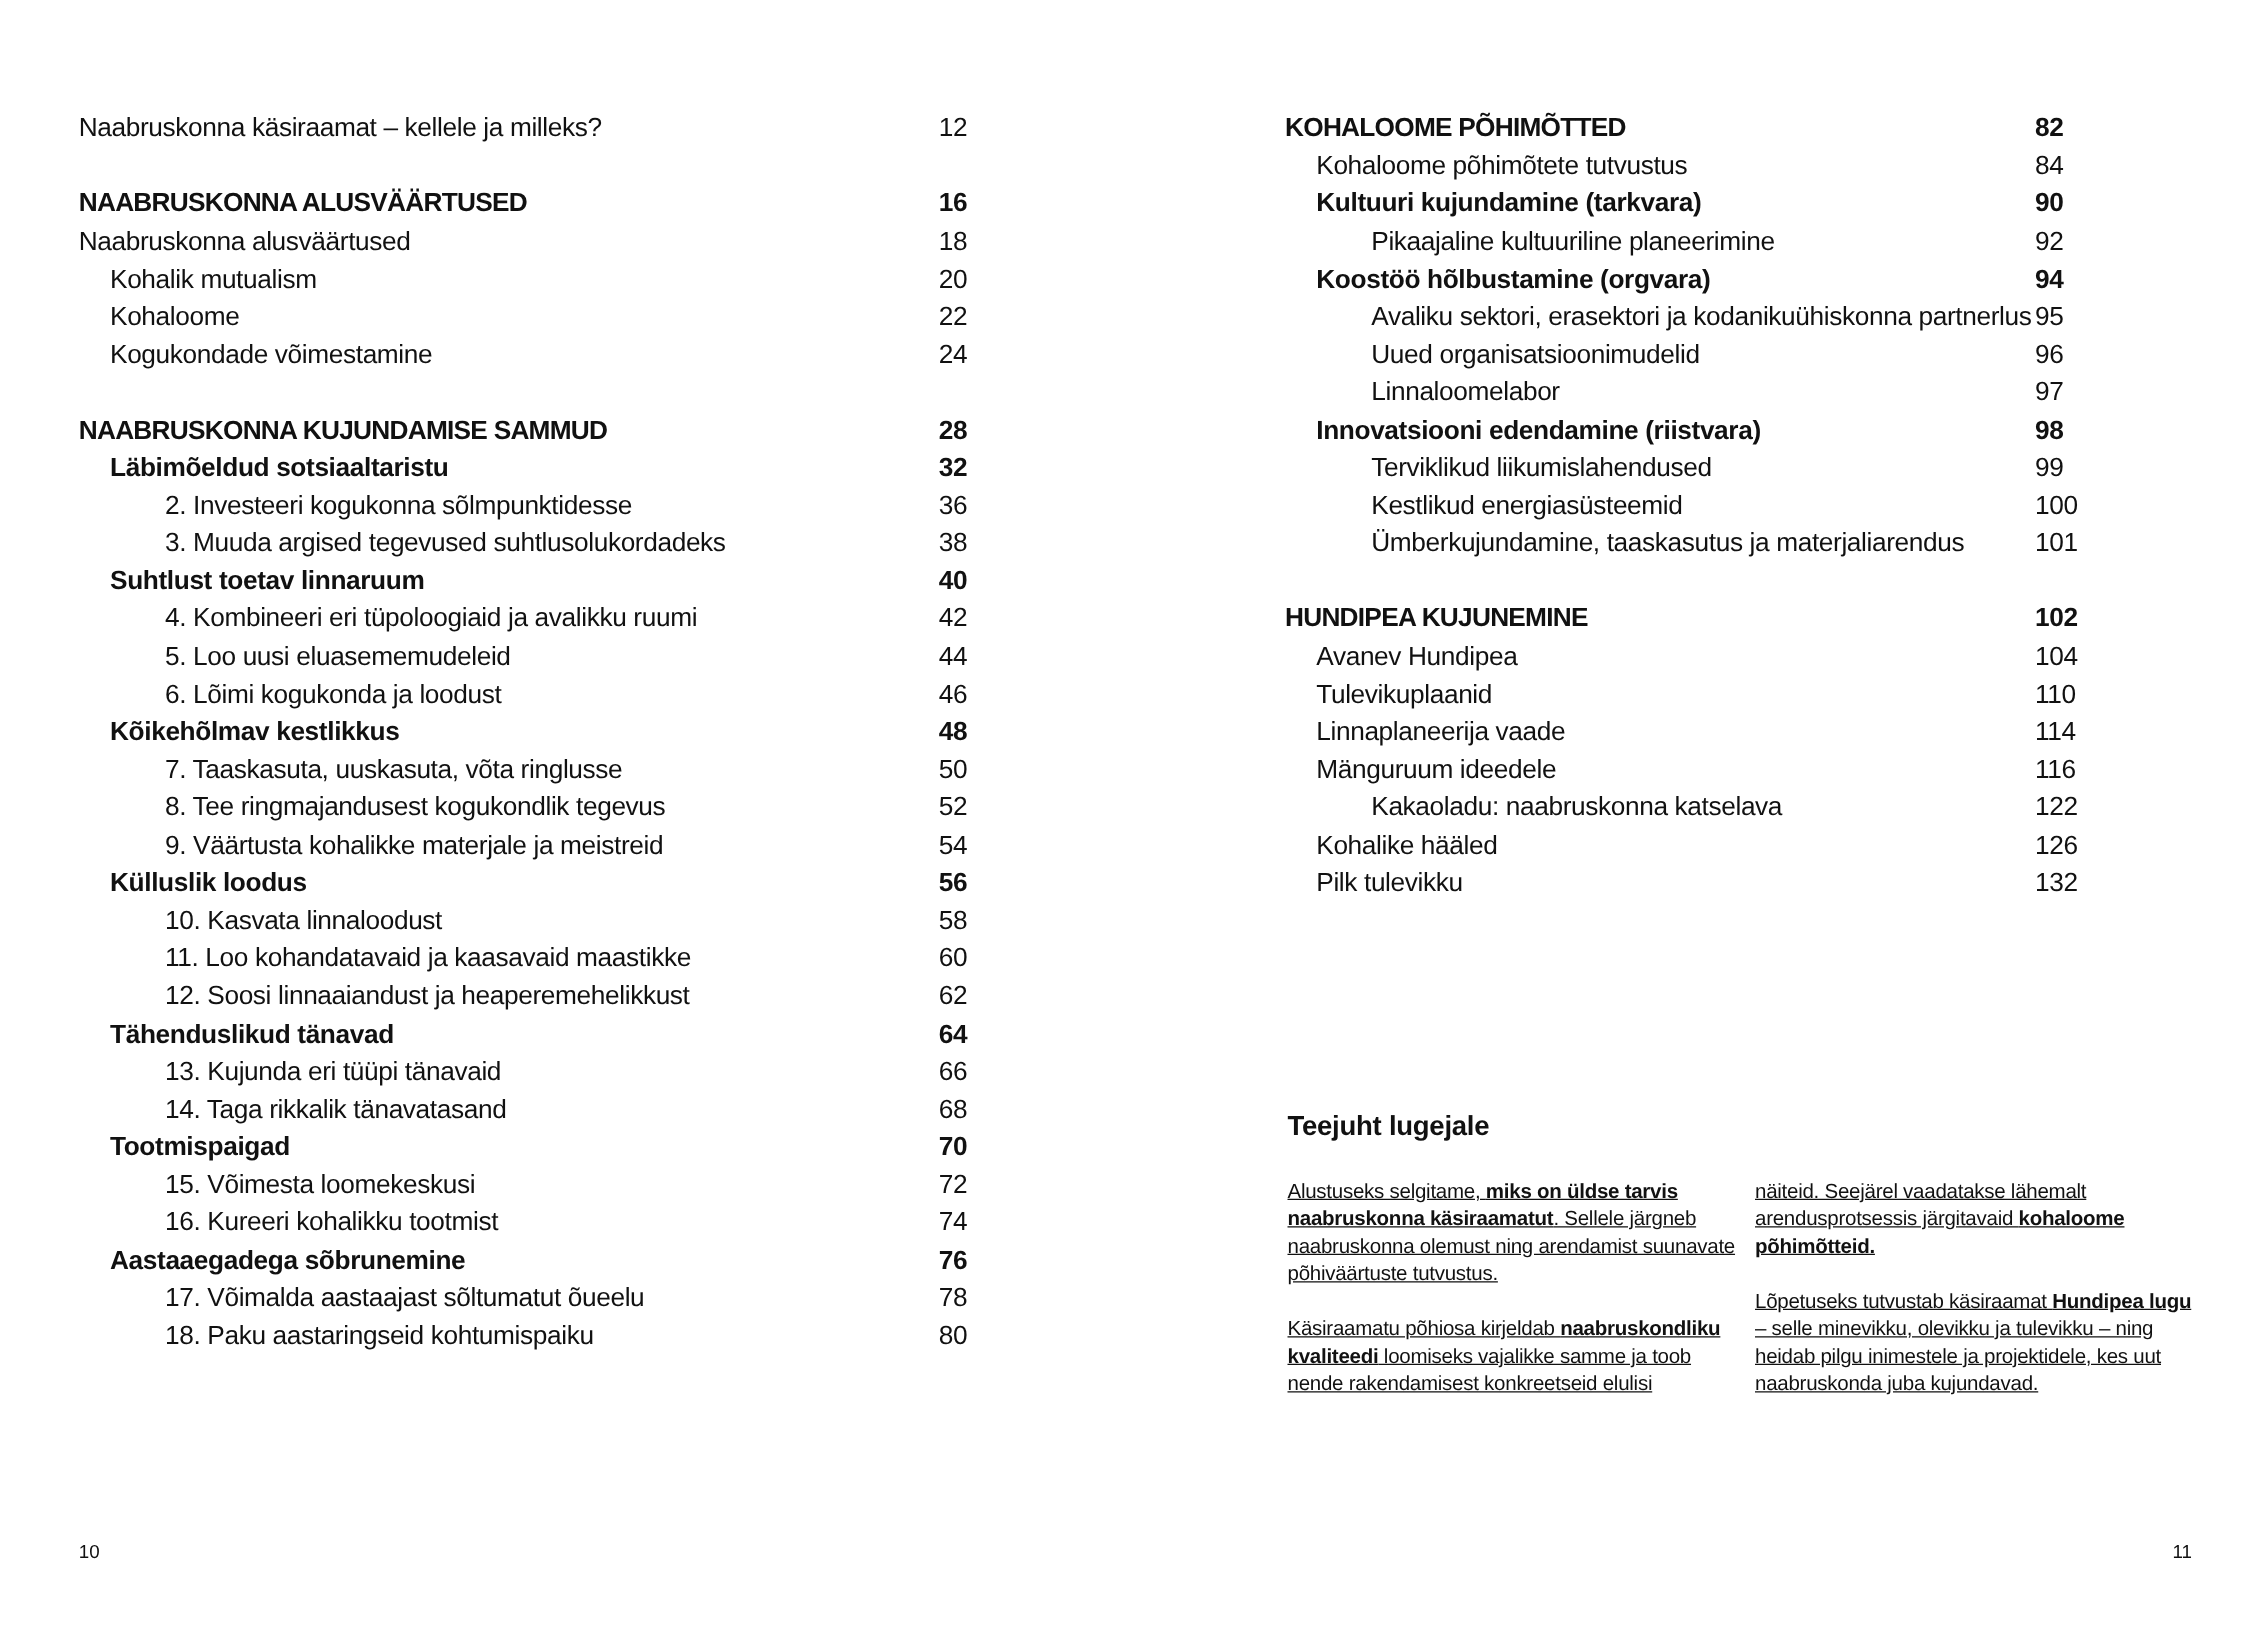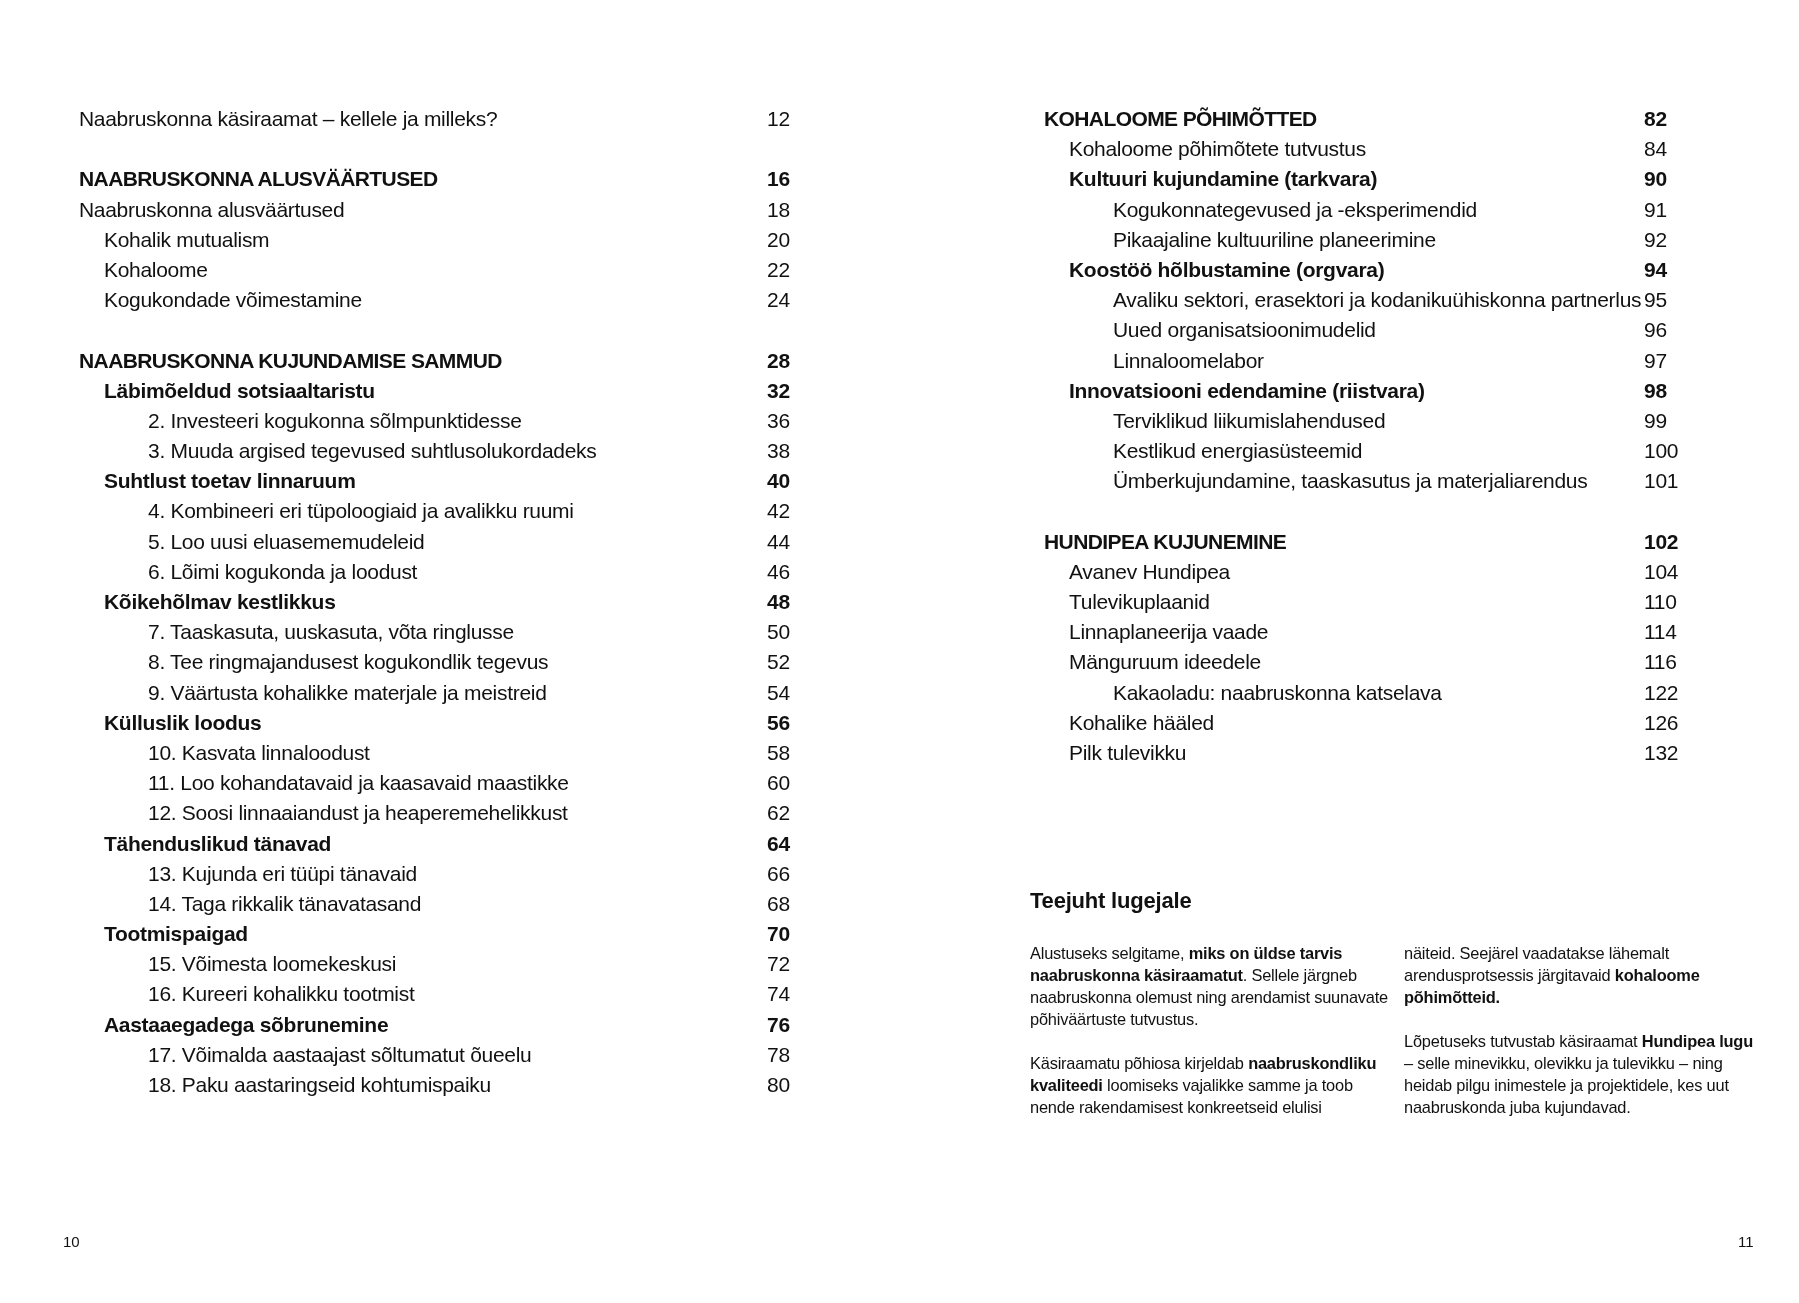--- a/index.html
+++ b/index.html
@@ -5,21 +5,21 @@
     html, body { margin: 0; padding: 0; background: #ffffff; }
     body {
       width: 1799px; height: 1303px; position: relative; overflow: hidden;
       font-family: "Liberation Sans", "DejaVu Sans", sans-serif;
       color: #111111;
     }
     .page { position: absolute; top: 0; height: 1303px; }
     .page-left { left: 0; width: 900px; }
     .page-right { left: 900px; width: 899px; }
 
-    .toc { position: absolute; list-style: none; margin: 16px; padding: 0; }
+    .toc { position: absolute; list-style: none; margin: 0; padding: 0; }
     .toc-left { left: 63px; top: 88px; width: 722px; }
     .toc-right { left: 128px; top: 88px; width: 622px; }
 
     .toc li {
       position: relative; height: 30.2px; line-height: 30.2px;
       font-size: 21px; letter-spacing: -0.3px; white-space: nowrap;
     }
     .toc li.gap { height: 30.2px; }
     .toc li .title { position: absolute; left: 0; }
     .toc li .num { position: absolute; right: 0; text-align: left; }
@@ -27,21 +27,21 @@
     .toc-right li .num { left: 600px; right: auto; }
 
     .toc li.lvl0 .title { left: 0; }
     .toc li.lvl1 .title { left: 25px; }
     .toc li.lvl2 .title { left: 69px; }
     .toc li.bold .title, .toc li.bold .num { font-weight: bold; }
     .toc li.section .title { letter-spacing: -0.6px; }
 
     .guide { position: absolute; left: 130px; top: 888px; width: 760px; }
     .guide-title { position: absolute; left: 0; top: 0; font-size: 22px; font-weight: bold; letter-spacing: -0.2px; }
-    .guide-col { position: absolute; top: 54px; width: 360px; font-size: 16.4px; line-height: 22px; letter-spacing: -0.2px; }
+    .guide-col { position: absolute; top: 54px; width: 360px; font-size: 16.4px; line-height: 22px; letter-spacing: -0.2px; text-decoration: underline; }
     .guide-col.c1 { left: 0; }
     .guide-col.c2 { left: 374px; }
     .guide-col p { margin: 0 0 22px 0; }
     .guide-col b { font-weight: bold; }
 
     .folio { position: absolute; top: 1233px; font-size: 15px; }
     .folio-left { left: 63px; }
     .folio-right { left: 838px; }
   </style>
 </head>
@@ -185,24 +185,20 @@
         <span class="title">KOHALOOME PÕHIMÕTTED</span>
         <span class="num">82</span>
       </li>
       <li class="lvl1">
         <span class="title">Kohaloome põhimõtete tutvustus</span>
         <span class="num">84</span>
       </li>
       <li class="lvl1 bold">
         <span class="title">Kultuuri kujundamine (tarkvara)</span>
         <span class="num">90</span>
-      </li>
-      <li class="lvl2">
-        <span class="title">Kogukonnategevused ja -eksperimendid</span>
-        <span class="num">91</span>
       </li>
       <li class="lvl2">
         <span class="title">Pikaajaline kultuuriline planeerimine</span>
         <span class="num">92</span>
       </li>
       <li class="lvl1 bold">
         <span class="title">Koostöö hõlbustamine (orgvara)</span>
         <span class="num">94</span>
       </li>
       <li class="lvl2">

